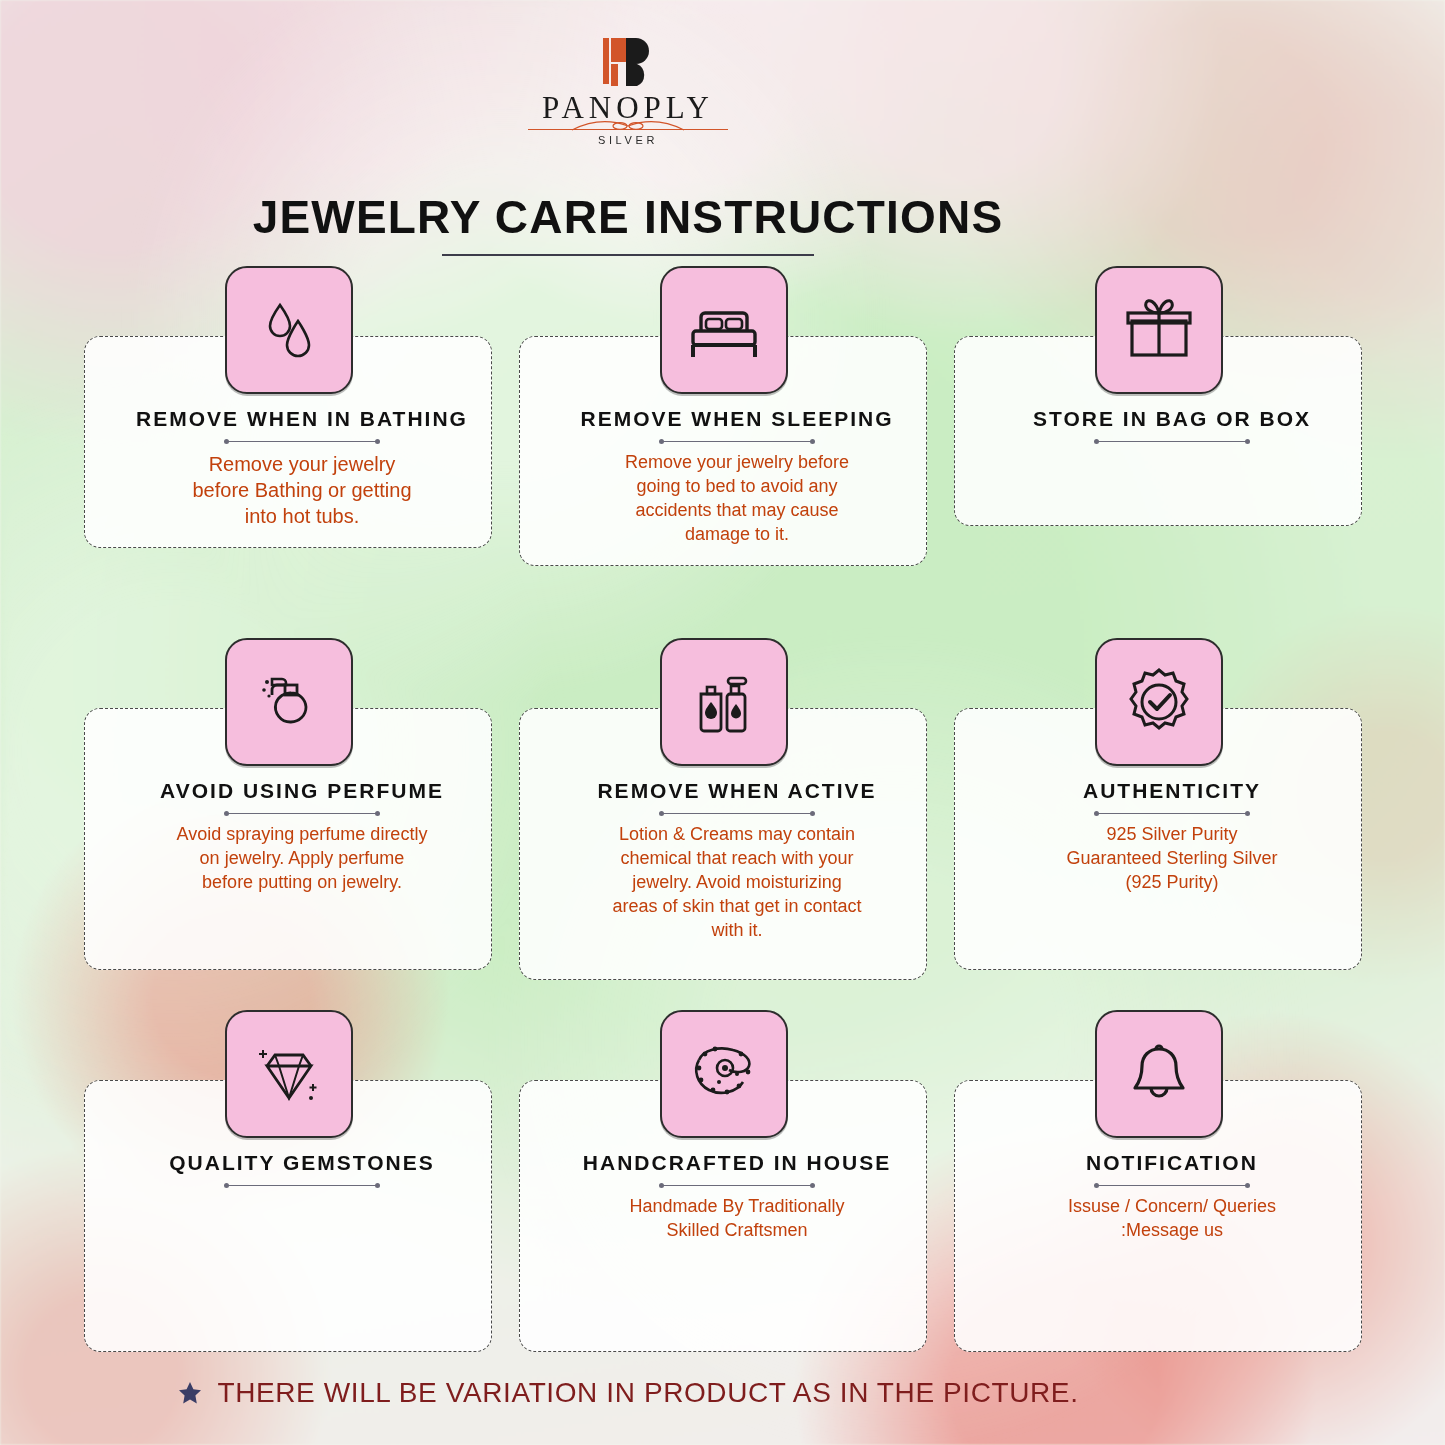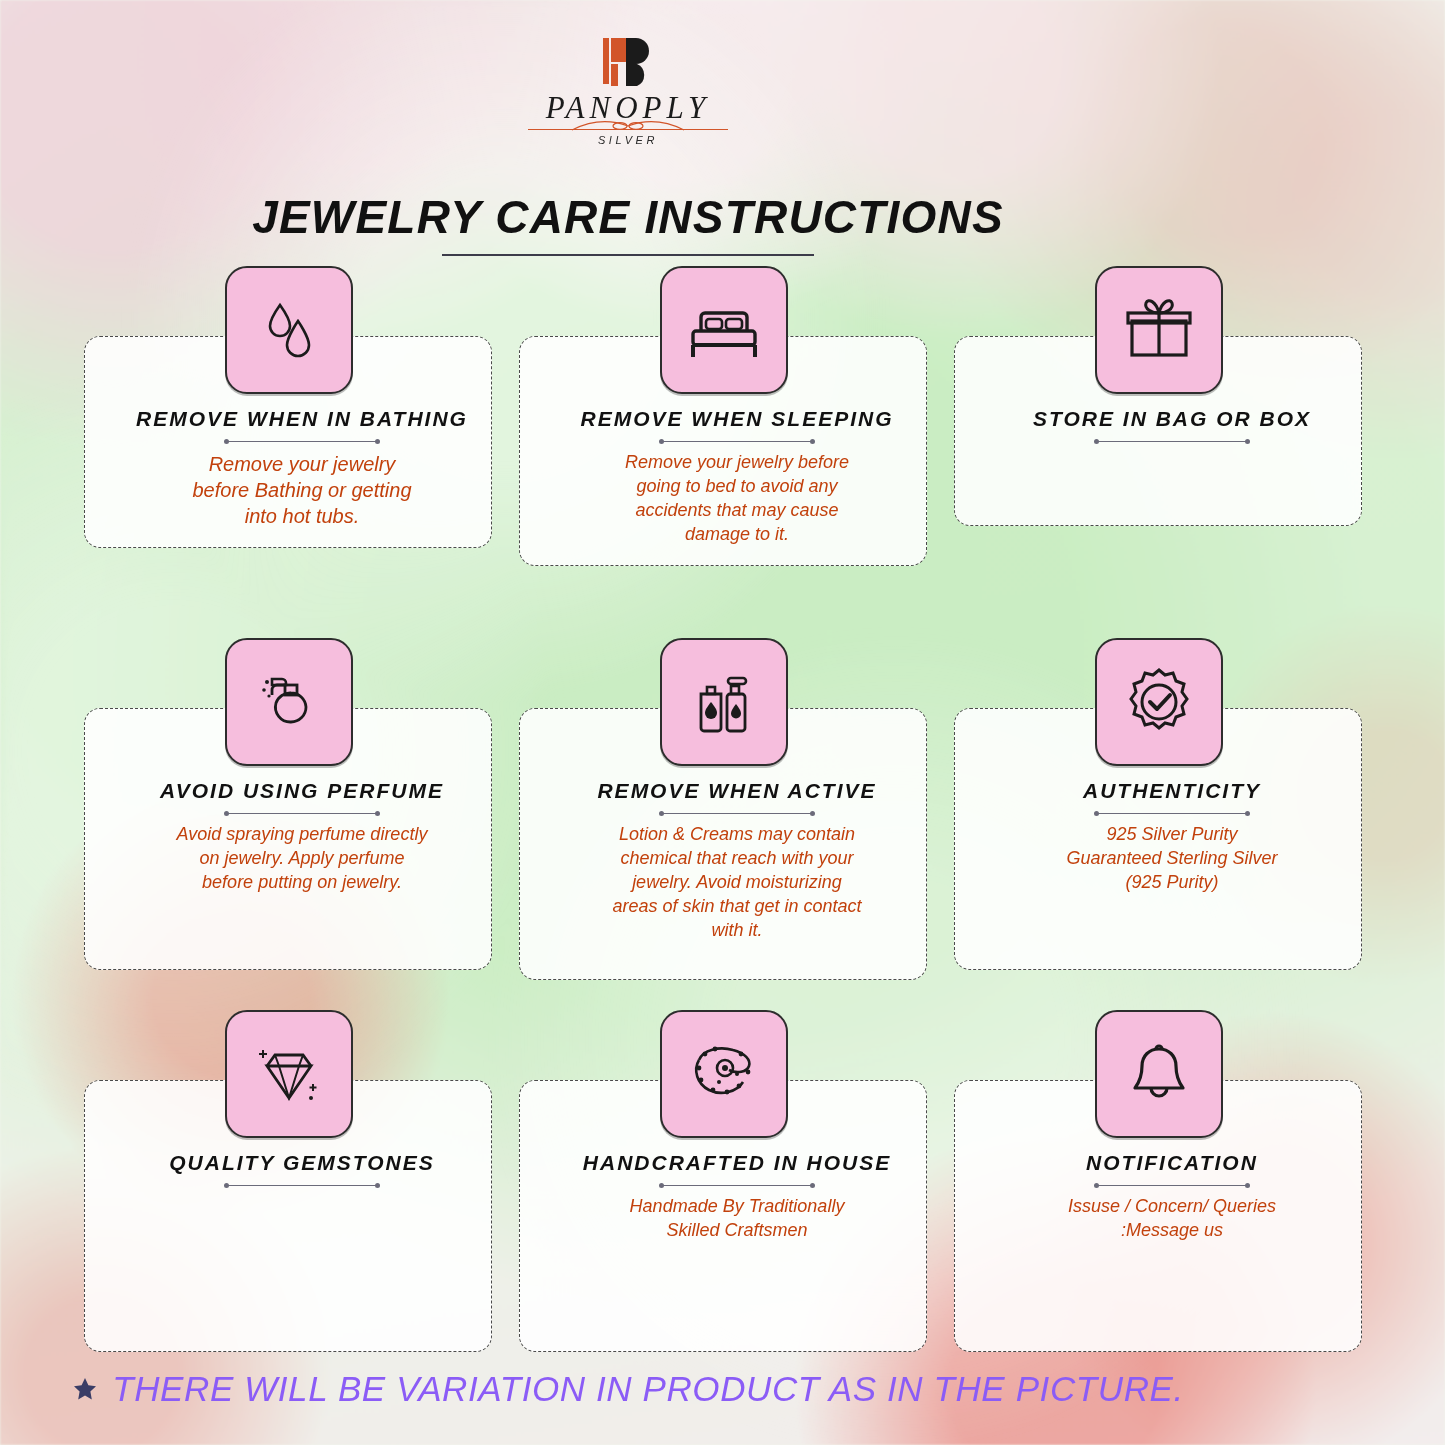--- a/index.html
+++ b/index.html
@@ -54,21 +54,20 @@
     position: absolute;
     inset: 0;
     background: rgba(255,255,255,0.22);
   }
 
   
   .content {
     position: relative;
     width: 1256px;
     height: 1445px;
-    font-style: italic;
   }
 
   
   .logo-block {
     position: absolute;
     top: 36px;
     left: 0;
     width: 100%;
     text-align: center;
   }
@@ -239,23 +238,23 @@
     justify-content: center;
     gap: 14px;
   }
   .footer-star {
     width: 26px;
     height: 26px;
     flex: none;
   }
   .footer-text {
     font-family: "Liberation Sans", sans-serif;
-    font-size: 35px;
+    font-size: 28px;
     letter-spacing: 0.6px;
-    color: #8b5cf6;
+    color: #7f1d1d;
   }
 </style>
 </head>
 <body>
 
 <div id="page">
   <div class="bg"></div>
   <div class="bg-soft"></div>
   <div class="veil"></div>
 

